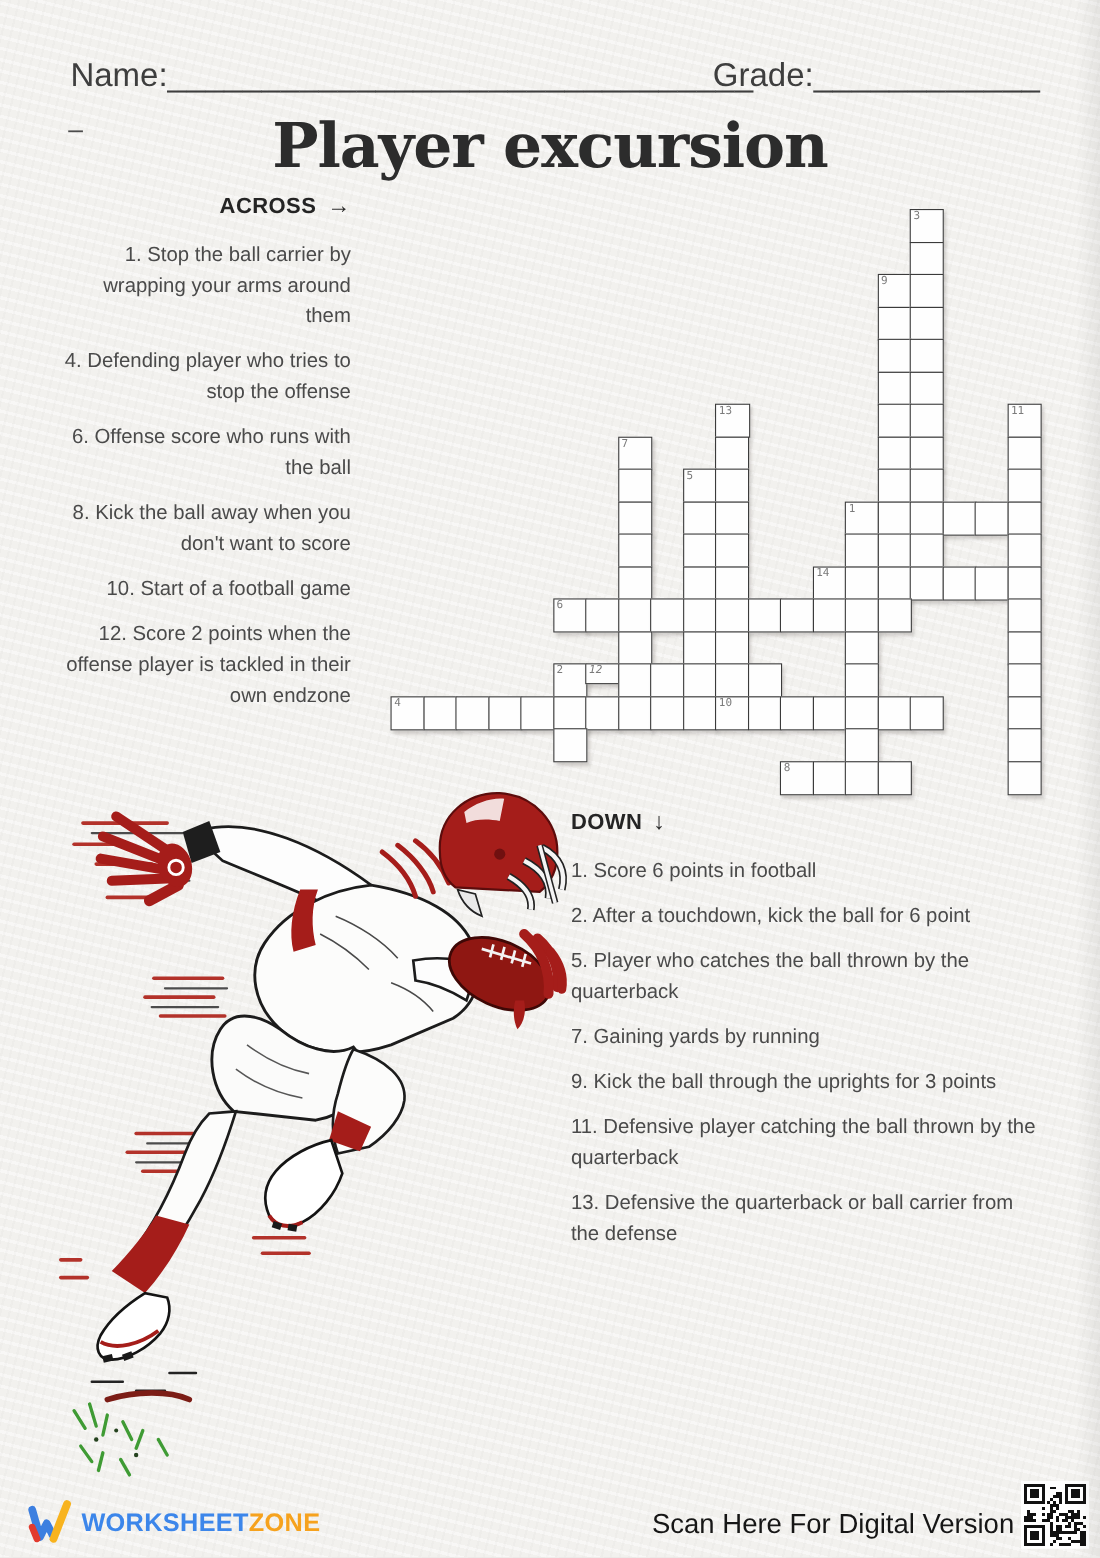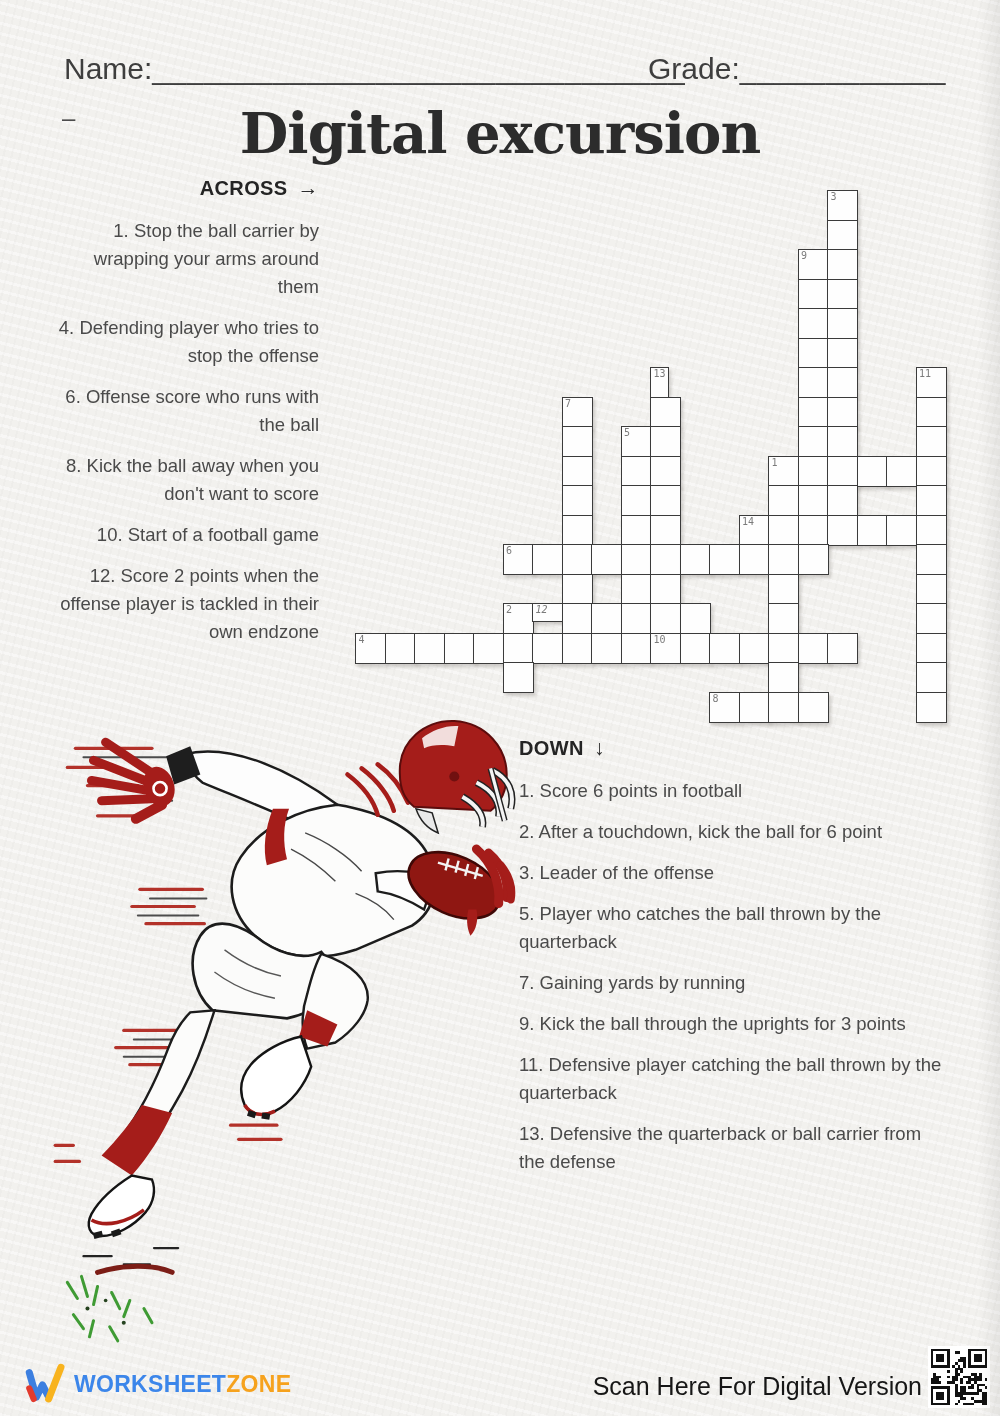--- a/index.html
+++ b/index.html
@@ -71,21 +71,21 @@
 
   <div class="hdr-row">
     <div class="hdr-name">
       <span>Name:</span><span class="blank-line">_______________________________</span>
     </div>
     <div class="hdr-grade">
       <span>Grade:</span><span class="blank-line">____________</span>
     </div>
   </div>
   <div class="stray-dash">–</div>
-  <div class="title">Digital excursion</div>
+  <div class="title">Player excursion</div>
 
   <div class="sec sec-across">
     <div class="sec-head">
       <span>ACROSS</span><span class="arrow">→</span>
     </div>
     <div class="clues" id="across-list">
         <p class="clue"><span>1. </span><span>Stop the ball carrier by wrapping your arms around them</span></p>
         <p class="clue"><span>4. </span><span>Defending player who tries to stop the offense</span></p>
         <p class="clue"><span>6. </span><span>Offense score who runs with the ball</span></p>
         <p class="clue"><span>8. </span><span>Kick the ball away when you don't want to score</span></p>
@@ -94,21 +94,20 @@
       </div>
   </div>
 
   <div class="sec sec-down">
     <div class="sec-head">
       <span>DOWN</span><span class="arrow">↓</span>
     </div>
     <div class="clues" id="down-list">
         <p class="clue"><span>1. </span><span>Score 6 points in football</span></p>
         <p class="clue"><span>2. </span><span>After a touchdown, kick the ball for 6 point</span></p>
-        <p class="clue"><span>3. </span><span>Leader of the offense</span></p>
         <p class="clue"><span>5. </span><span>Player who catches the ball thrown by the quarterback</span></p>
         <p class="clue"><span>7. </span><span>Gaining yards by running</span></p>
         <p class="clue"><span>9. </span><span>Kick the ball through the uprights for 3 points</span></p>
         <p class="clue"><span>11. </span><span>Defensive player catching the ball thrown by the quarterback</span></p>
         <p class="clue"><span>13. </span><span>Defensive the quarterback or ball carrier from the defense</span></p>
       </div>
   </div>
 
   <div class="grid" id="grid">
       <div class="cell" style="left: 472px; top: 0px; width: 31.1px; height: 31.1px;">
@@ -118,21 +117,21 @@
       <div class="cell" style="left: 442.5px; top: 59px; width: 31.1px; height: 31.1px;">
         <span class="num">9</span>
       </div>
       <div class="cell" style="left: 472px; top: 59px; width: 31.1px; height: 31.1px;"></div>
       <div class="cell" style="left: 442.5px; top: 88.5px; width: 31.1px; height: 31.1px;"></div>
       <div class="cell" style="left: 472px; top: 88.5px; width: 31.1px; height: 31.1px;"></div>
       <div class="cell" style="left: 442.5px; top: 118px; width: 31.1px; height: 31.1px;"></div>
       <div class="cell" style="left: 472px; top: 118px; width: 31.1px; height: 31.1px;"></div>
       <div class="cell" style="left: 442.5px; top: 147.5px; width: 31.1px; height: 31.1px;"></div>
       <div class="cell" style="left: 472px; top: 147.5px; width: 31.1px; height: 31.1px;"></div>
-      <div class="cell" style="left: 295px; top: 177px; width: 19px; height: 31.1px;">
+      <div class="cell" style="left: 295px; top: 177px; width: 32px; height: 31.1px;">
         <span class="num">13</span>
       </div>
       <div class="cell" style="left: 442.5px; top: 177px; width: 31.1px; height: 31.1px;"></div>
       <div class="cell" style="left: 472px; top: 177px; width: 31.1px; height: 31.1px;"></div>
       <div class="cell" style="left: 560.5px; top: 177px; width: 31.1px; height: 31.1px;">
         <span class="num">11</span>
       </div>
       <div class="cell" style="left: 206.5px; top: 206.5px; width: 31.1px; height: 31.1px;">
         <span class="num">7</span>
       </div>

